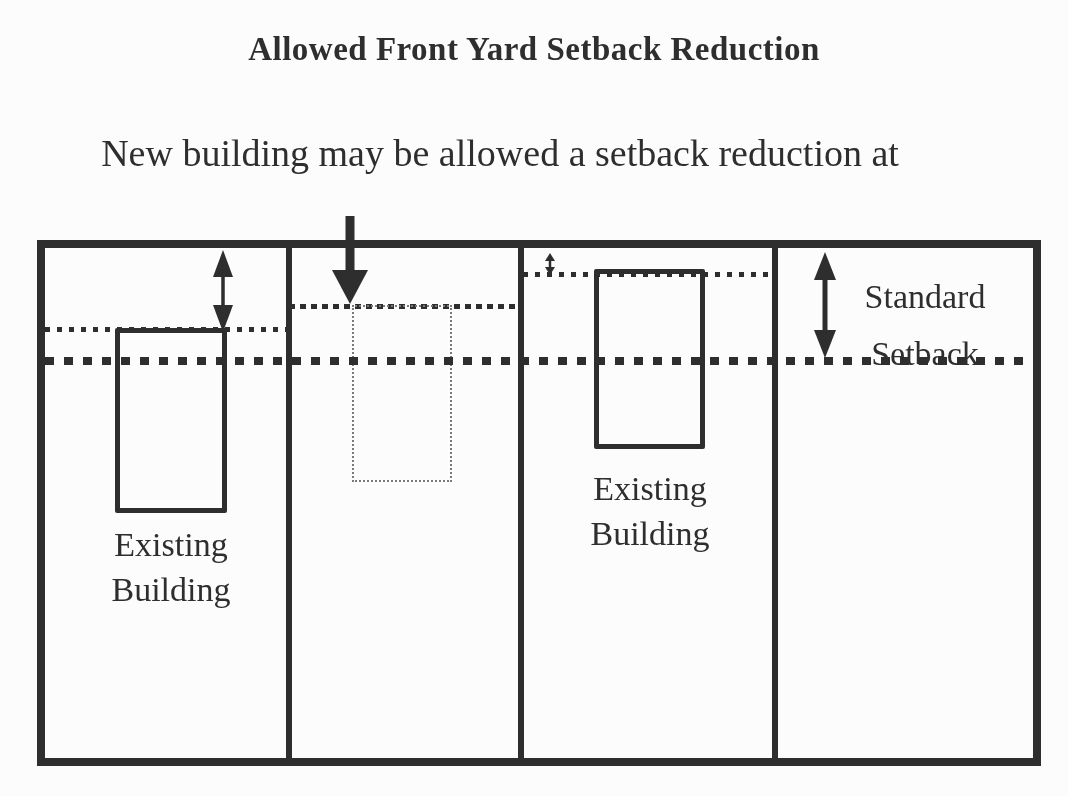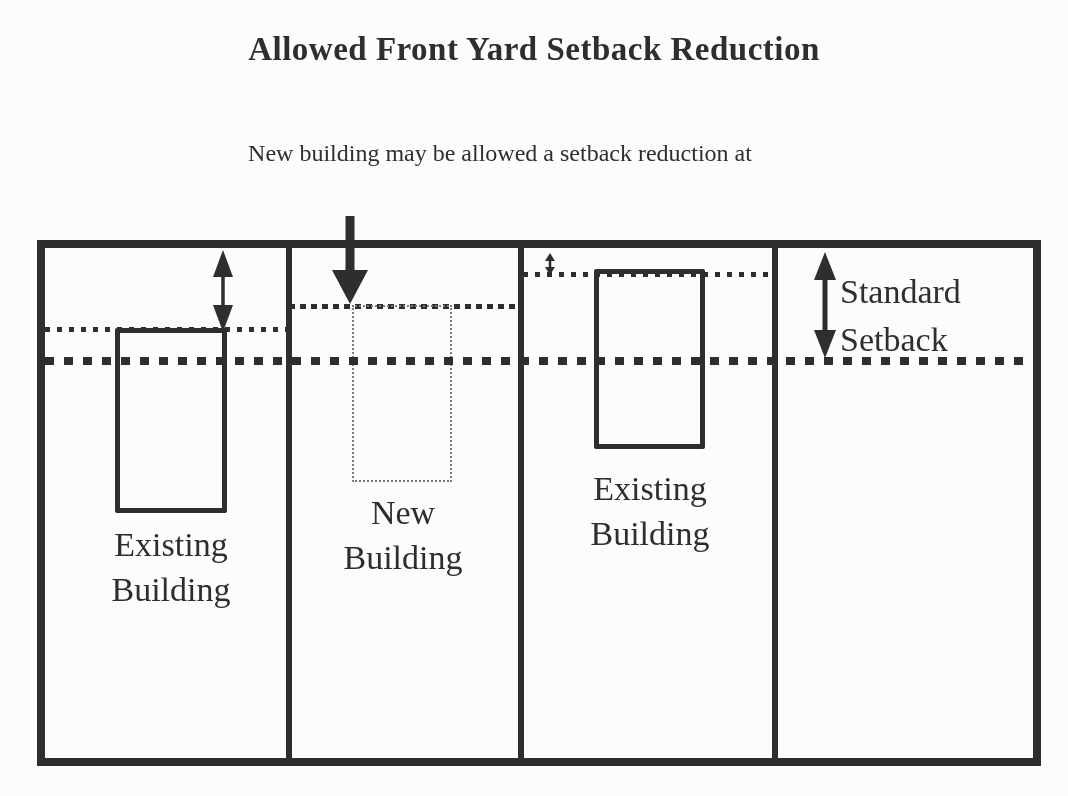--- a/index.html
+++ b/index.html
@@ -18,21 +18,21 @@
   }
   .title{
     position:absolute;top:31px;left:0;width:1068px;
     text-align:center;
     font-size:33px;font-weight:bold;
     letter-spacing:0.5px;
   }
   .annotation{
     position:absolute;top:130px;left:0;width:1000px;
     text-align:center;
-    font-size:24px;line-height:46px;
+    font-size:38px;line-height:46px;
   }
   .pointer-arrow{
     position:absolute;left:330px;top:216px;z-index:5;
   }
   .parcel{
     position:absolute;left:37px;top:240px;
     width:1004px;height:526px;
     border:8px solid var(--ink);
     box-sizing:border-box;
   }
@@ -63,22 +63,22 @@
     border:2px dotted var(--faint);
     border-radius:0;
   }
   .bldg-label{
     position:absolute;
     text-align:center;
     font-size:34px;line-height:45px;
   }
   .setback-label{
     position:absolute;
-    text-align:left;
-    font-size:34px;line-height:48px;
+    text-align:center;
+    font-size:34px;line-height:57px;
   }
   svg{display:block;}
   .ink-fill{fill:var(--ink);}
   .ink-stroke{stroke:var(--ink);}
 </style>
 </head>
 <body>
 
 <div class="canvas">
 
@@ -107,21 +107,20 @@
       <svg width="30" height="84" viewBox="0 0 30 84">
         <line class="ink-stroke" x1="15" y1="10" x2="15" y2="74" stroke-width="3.5"></line>
         <polygon class="ink-fill" points="15,1 5,28 25,28"></polygon>
         <polygon class="ink-fill" points="15,83 5,56 25,56"></polygon>
       </svg>
     </div>
     <div class="bldg-label" style="left:56px;top:274px;width:140px">Existing Building</div>
 
     <div class="dashed-line" style="left:244px;top:56px;width:232px"></div>
     <div class="building new" style="left:307px;top:57px;width:100px;height:177px"></div>
-    <div class="bldg-label" style="left:288px;top:242px;width:140px">New Building</div>
 
     <div class="dotted-line" style="left:478px;top:24px;width:250px"></div>
     <div class="building" style="left:549px;top:21px;width:111px;height:180px"></div>
     <div style="position:absolute;left:498px;top:5px">
       <svg width="14" height="22" viewBox="0 0 14 22">
         <line class="ink-stroke" x1="7" y1="4" x2="7" y2="18" stroke-width="2.5"></line>
         <polygon class="ink-fill" points="7,0 2,8 12,8"></polygon>
         <polygon class="ink-fill" points="7,22 2,14 12,14"></polygon>
       </svg>
     </div>

